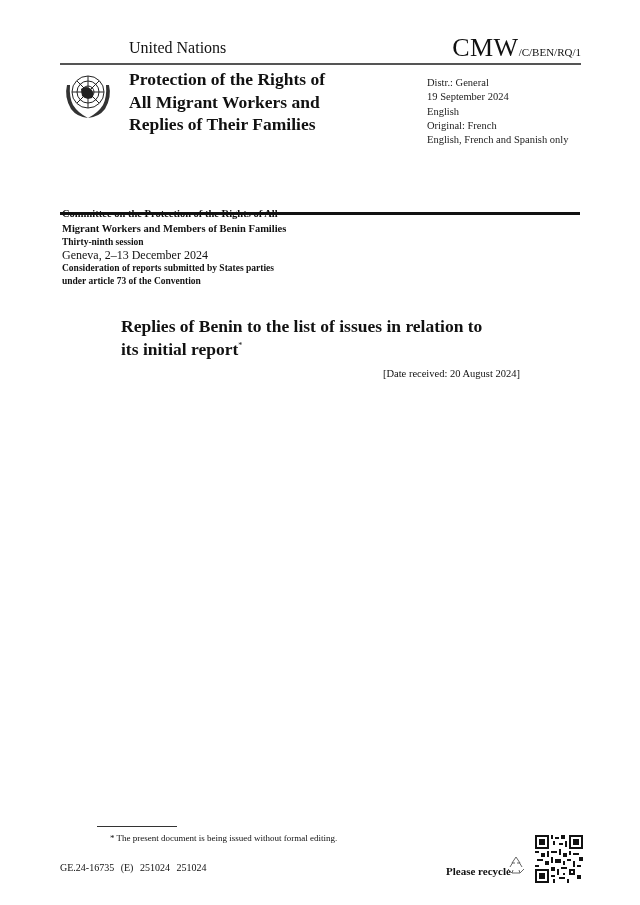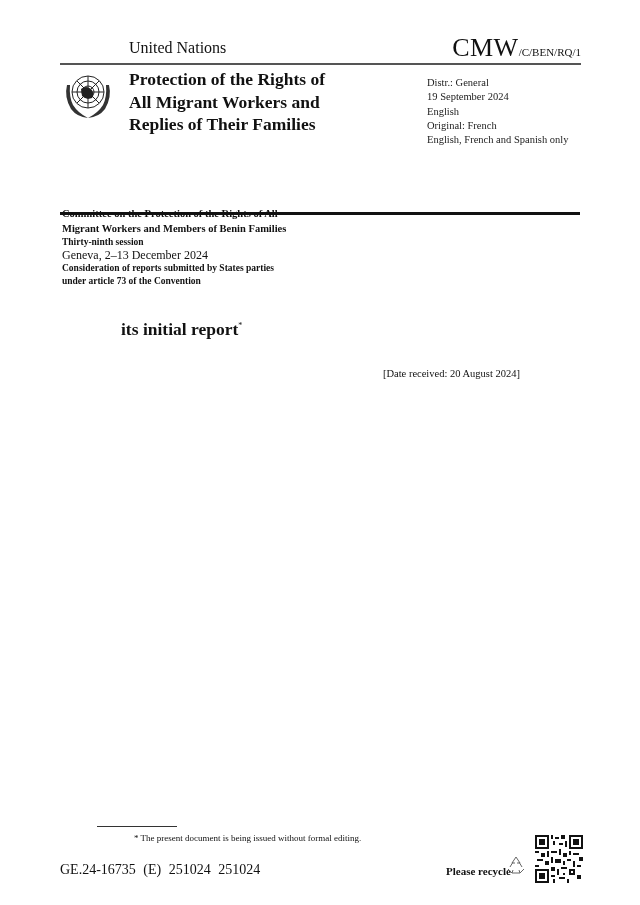--- a/index.html
+++ b/index.html
@@ -16,22 +16,22 @@
   .distr { left:427px; top:76px; font-size:10.5px; line-height:14.3px; color:#222; }
   .thick-rule { left:60px; top:212px; width:520px; height:3px; background:#111; }
   .committee { left:62px; top:207px; width:320px; font-size:10.5px; line-height:14.5px; }
   .committee .b { font-weight:bold; }
   .committee .sm { font-size:12px; line-height:13px; }
   .committee .bsm { font-size:9.5px; line-height:13px; font-weight:bold; }
   .report-title { left:121px; top:316px; width:420px; font-size:17.5px; font-weight:bold; line-height:20px; }
   .report-title .star { font-size:8px; font-weight:normal; vertical-align:super; }
   .date-recv { right:120px; top:368px; font-size:10.5px; }
   .fn-rule { left:97px; top:826px; width:80px; height:1px; background:#333; }
-  .footnote { left:110px; top:833px; font-size:9px;margin-left:24px; }
-  .job { left:60px; top:862px; font-size:14px; word-spacing:4px; }
+  .footnote { left:110px; top:833px; font-size:9px; }
+  .job { left:60px; top:862px; font-size:10px; word-spacing:4px; }
   .recycle { left:446px; top:865px; font-size:11px; font-weight:bold; }
   .recycle-icon { left:505px; top:854px; width:22px; height:22px; }
   .qr { left:535px; top:835px; width:48px; height:48px; }
 </style>
 </head>
 <body>
 
 <div class="abs un-name">United Nations</div>
 
 <div class="abs symbol">
@@ -78,20 +78,21 @@
 <div class="abs committee">
   <div class="b">Committee on the Protection of the Rights of All</div>
   <div class="b">Migrant Workers and Members of Benin Families</div>
   <div class="bsm">Thirty-ninth session</div>
   <div class="sm">Geneva, 2–13 December 2024</div>
   <div class="bsm">Consideration of reports submitted by States parties</div>
   <div class="bsm">under article 73 of the Convention</div>
 </div>
 
 <div class="abs report-title">
+  <div>Replies of Benin to the list of issues in relation to</div>
   <div><span>its initial report</span><span class="star">*</span></div>
 </div>
 
 <div class="abs date-recv">[Date received: 20 August 2024]</div>
 
 <div class="abs fn-rule"></div>
 <div class="abs footnote">*  The present document is being issued without formal editing.</div>
 
 <div class="abs job">GE.24-16735  (E)    251024    251024</div>
 

